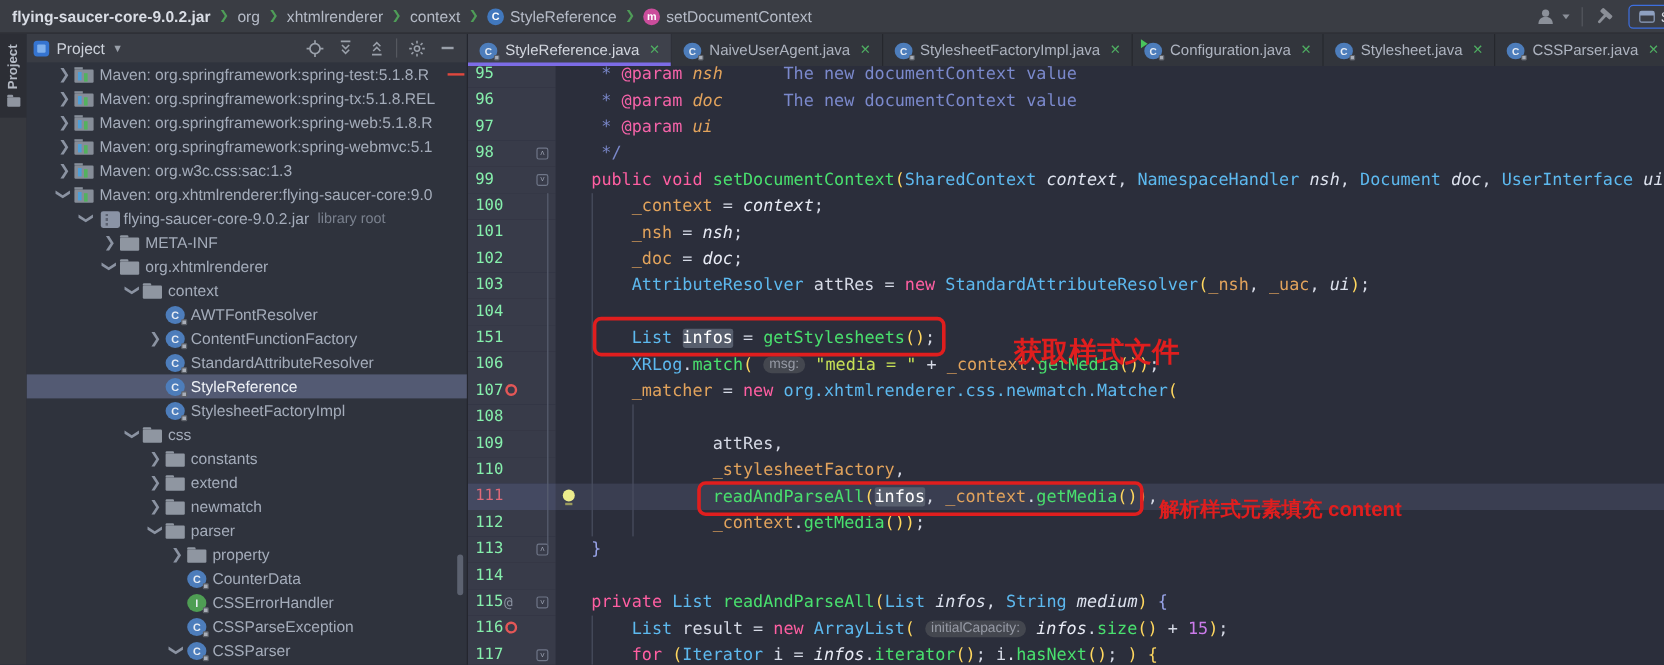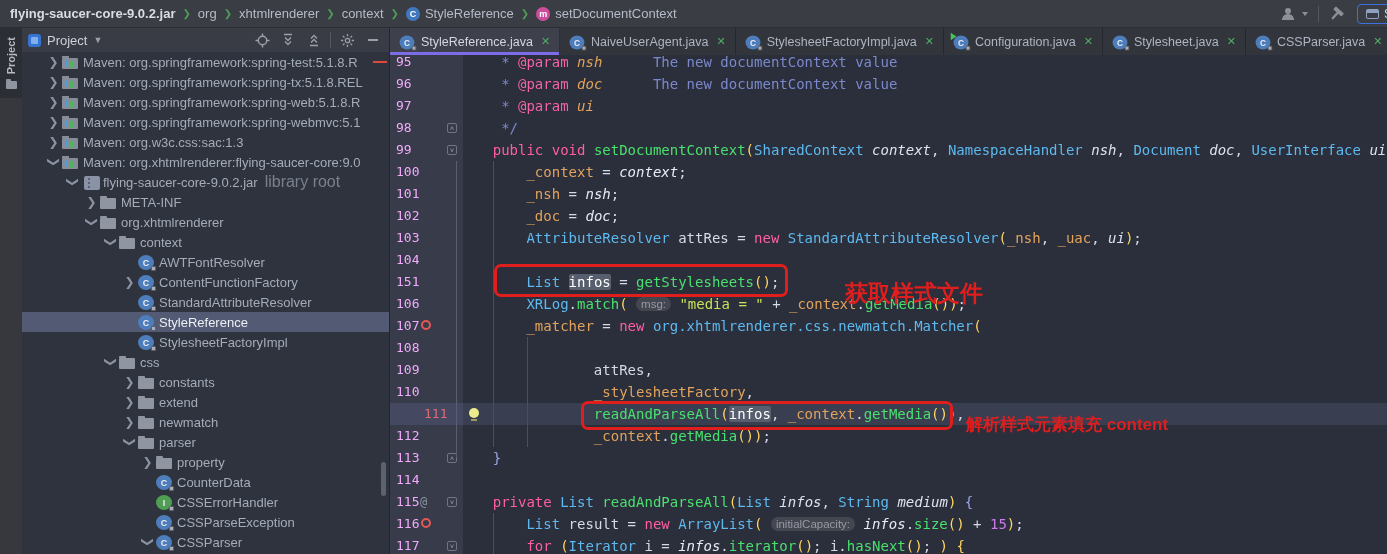--- a/index.html
+++ b/index.html
@@ -42,21 +42,21 @@
   .ph-caret { color:#9aa0aa; font-size:9px; }
   .ph-spacer { flex:1; }
   .ph-btn { display:inline-flex; align-items:center; justify-content:center; width:20px; height:20px; color:#9aa0aa; }
   .ph-minus { width:10px; height:2px; background:#9aa0aa; }
   #tree { position:absolute; left:0; top:24px; width:368px; }
   .trow { height:20px; display:flex; align-items:center; font-size:13px; color:#a4acba; white-space:nowrap; cursor:default; }
   .trow.sel { background:#535a73; color:#eef1f6; }
   .tchev { width:17px; flex:0 0 17px; text-align:center; color:#8b93a2; font-size:12px; display:inline-block; }
   .tchev.down { transform:rotate(90deg); }
   .ticon { width:16px; height:16px; flex:0 0 16px; margin-right:5px; position:relative; display:inline-block; }
-  .tsuffix { color:#7a818e; margin-left:7px; font-size:16px; }
+  .tsuffix { color:#7a818e; margin-left:7px; font-size:12px; }
   
   .i-folder { background:#8f96a1; border-radius:1px; height:11px; margin-top:3px; }
   .i-folder::before { content:""; position:absolute; top:-2px; left:0; width:7px; height:2px; background:#8f96a1; border-radius:1px 1px 0 0; }
   .i-maven { background:#868d98; border-radius:1px; height:11px; margin-top:3px; }
   .i-maven::before { content:""; position:absolute; top:-2px; left:0; width:7px; height:2px; background:#868d98; }
   .i-maven::after { content:""; position:absolute; left:3px; top:2px; width:3px; height:7px; background:#4d9ed8;
                     box-shadow:5px 1px 0 #53b25f; }
   .i-jar { background:#8a93a5; border-radius:2px; height:14px; width:10px !important; margin:1px 3px 0; }
   .i-jar::after { content:""; position:absolute; left:4px; top:2px; bottom:2px; width:2px;
                   background:repeating-linear-gradient(#5b6170 0 2px,#8a93a5 2px 4px); }
@@ -78,22 +78,22 @@
          border-right:1px solid rgba(0,0,0,.25); position:relative; cursor:default; }
   .tab.active { background:#3e414b; color:#d3d7df; box-shadow:inset 0 -3px 0 #7c6ce6; }
   .tab .ticon { margin-right:0; transform:scale(.93); }
   .tab-close { color:#4fae62; font-size:11px; margin-left:2px; }
 
   #code-rows { position:absolute; left:0; top:23px; width:100%; z-index:1; }
   .crow { height:22px; display:flex; position:relative; }
   .crow .gutter { width:73px; flex:0 0 73px; background:#383b49; position:relative; overflow:visible; }
   .crow.current { background:#3a3e51; }
   .crow.current .gutter { background:#444961; }
-  .lnum { position:absolute; left:6px; top:0; font:13px/22px "DejaVu Sans Mono",monospace; color:#f0abfc; }
-  .crow.current .lnum { color:#de6a78;margin-left:28px; }
+  .lnum { position:absolute; left:6px; top:0; font:13px/22px "DejaVu Sans Mono",monospace; color:#86efac; }
+  .crow.current .lnum { color:#de6a78; }
   .g-ring { position:absolute; left:31px; top:5px; width:10px; height:10px; border:2px solid #e45757; border-radius:50%; }
   .g-at { position:absolute; left:30px; top:0; font:12px/22px "DejaVu Sans Mono",monospace; color:#8a91a0; }
   .g-fold { position:absolute; left:57px; top:6px; width:10px; height:10px; border:1px solid #6f7688; border-radius:2px;
             color:#9aa1b0; font-size:7px; line-height:9px; text-align:center; background:#383b49; z-index:3; }
   .g-bulb { position:absolute; left:79px; top:5px; width:10px; height:10px; background:#ecec8d; border-radius:50%; z-index:4; }
   .g-bulb::after { content:""; position:absolute; left:2px; bottom:-3px; width:6px; height:2px; background:#9a9a5e; }
   .crow pre { font:14px/22px "DejaVu Sans Mono",monospace; margin-left:-4px; white-space:pre; }
   .sw{color:#d6dae6} .sk{color:#ff5fa2} .sm{color:#49e06e} .sc{color:#5db9ef} .sf{color:#e2a35c}
   .sp{color:#dde2ee;font-style:italic} .sit{color:#e8ebf5;font-style:italic}
   .ss{color:#c8e156} .sn{color:#cb7bea} .sb{color:#ffd75f}

